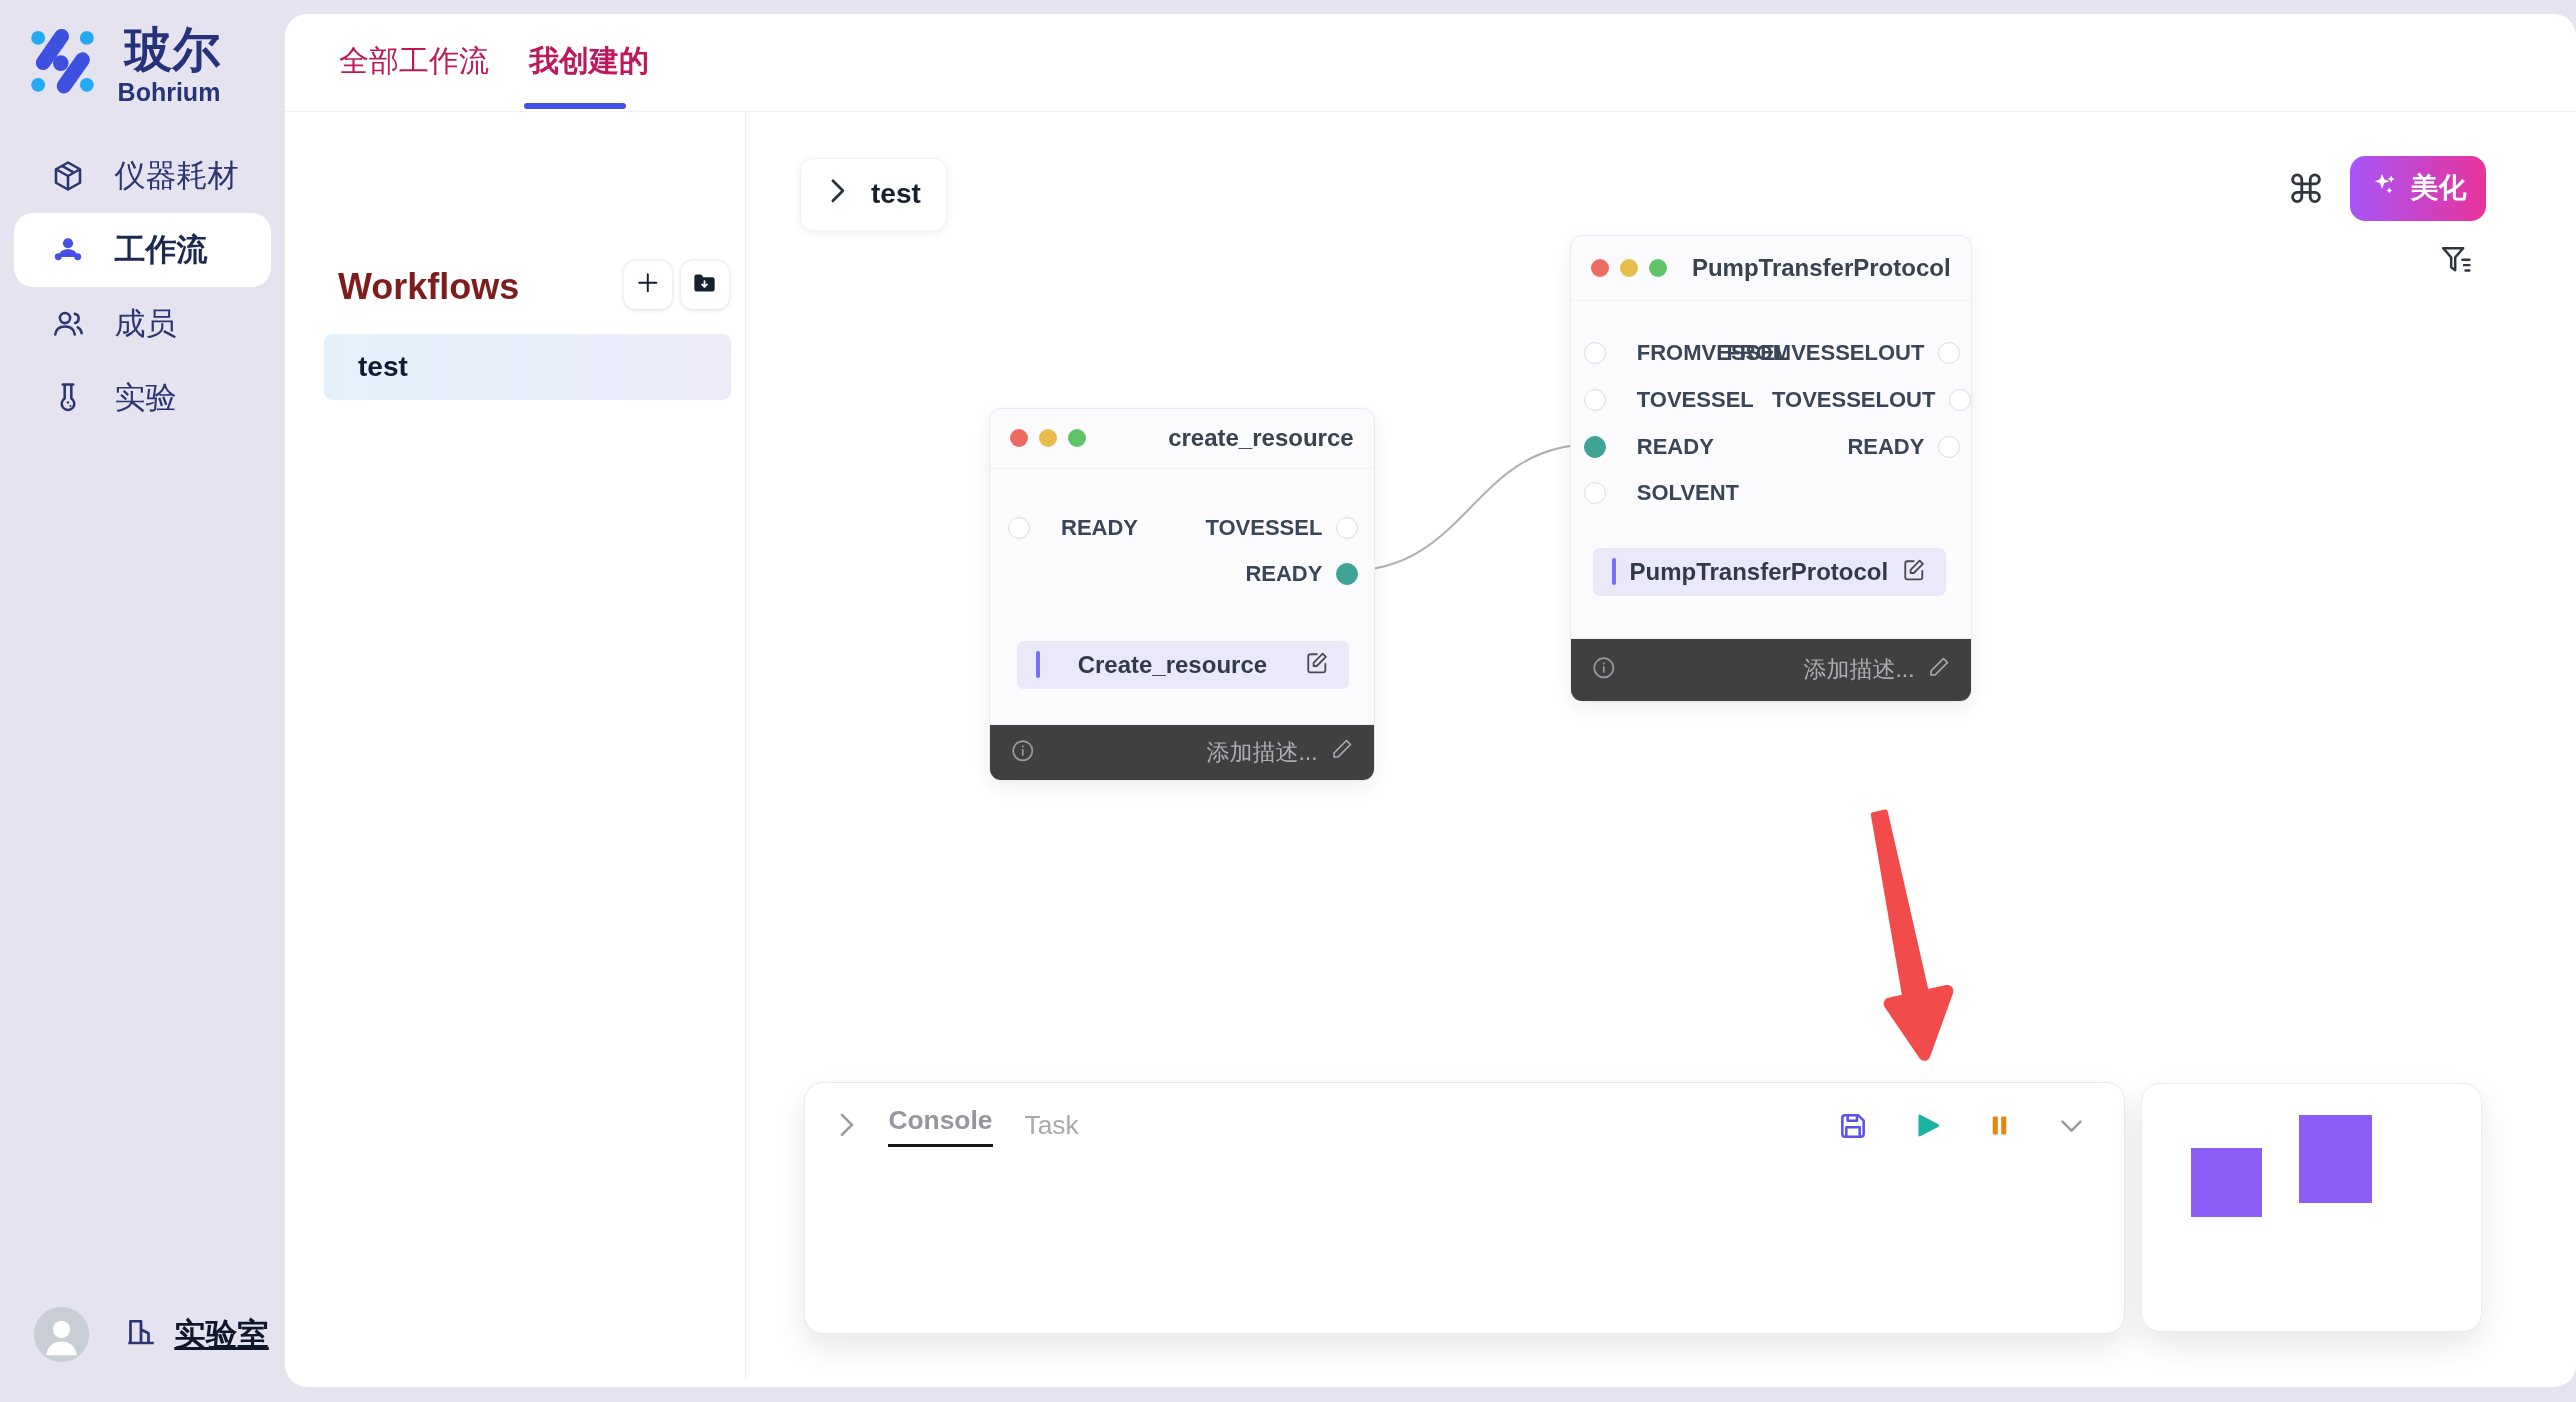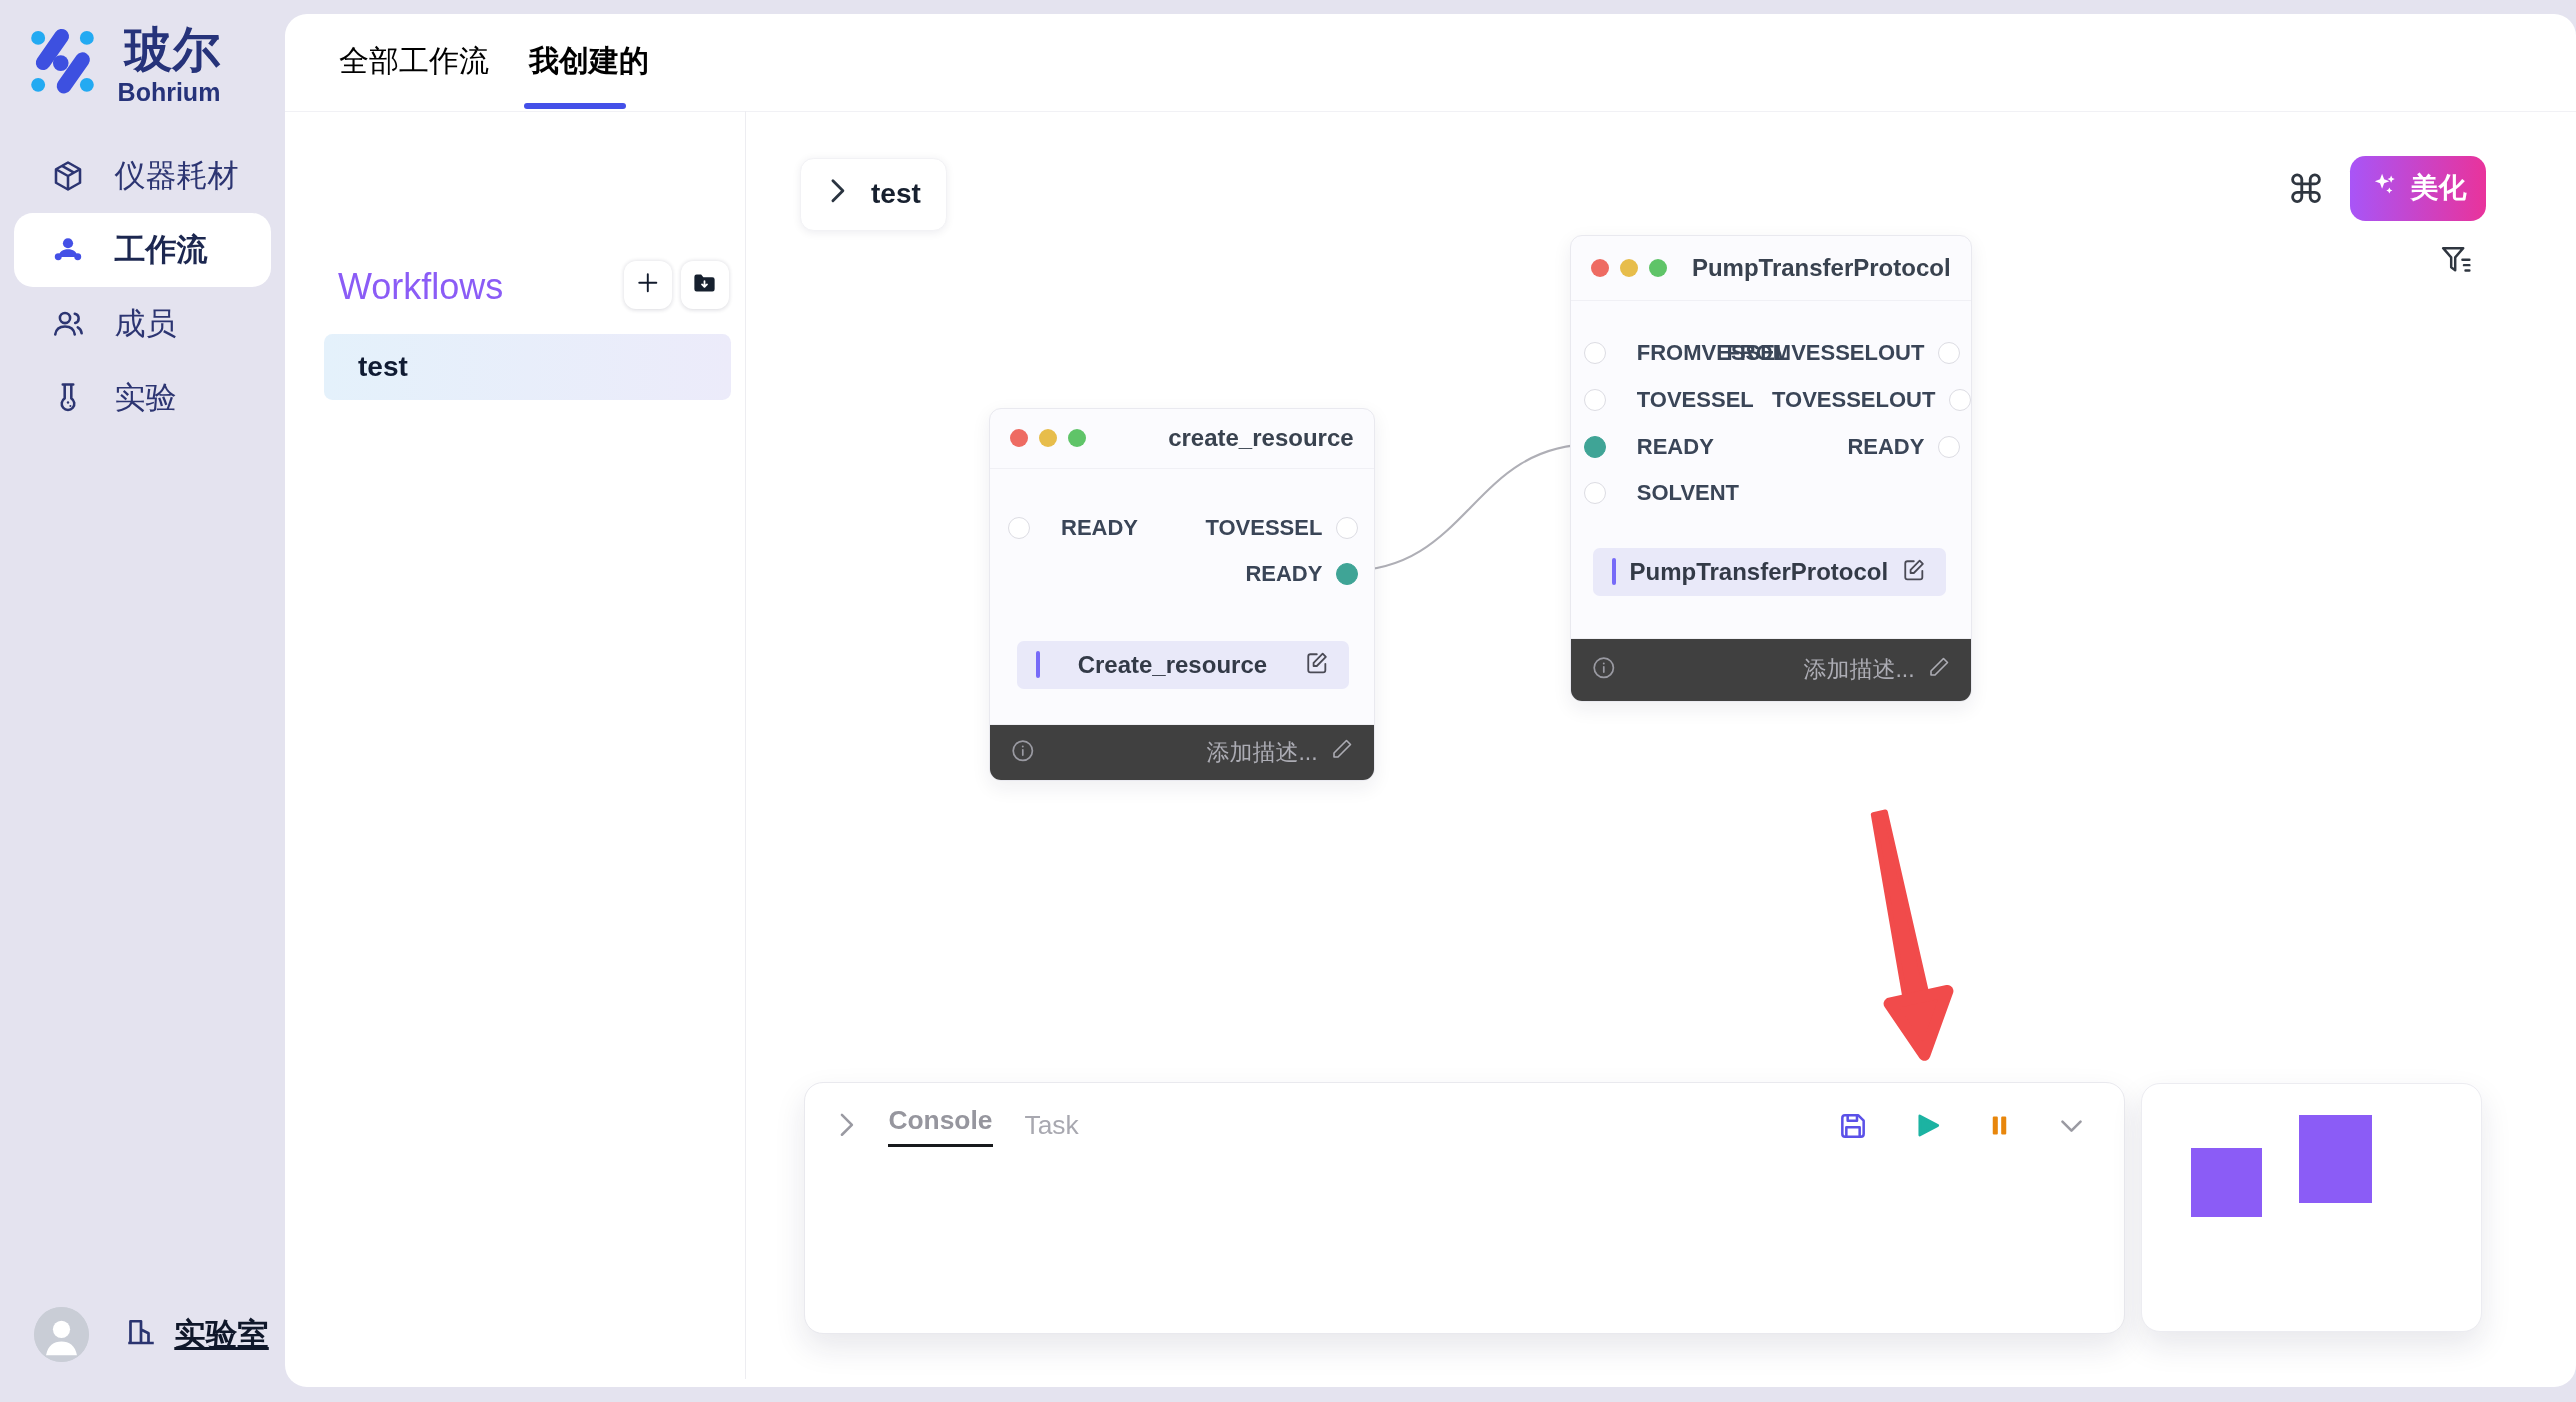--- a/index.html
+++ b/index.html
@@ -18,28 +18,28 @@
   .menu-item.active{background:#FFFFFF;font-weight:700;color:#1C2750;padding-left:36px;}
   .menu-item .mi{width:36px;height:36px;flex:0 0 36px;}
   .side-bottom{left:34px;top:1307px;display:flex;align-items:center;gap:34px;}
   .avatar{width:55px;height:55px;border-radius:50%;background:#C9CDD6;overflow:hidden;
     display:flex;align-items:center;justify-content:center;}
   .workspace{display:flex;align-items:center;gap:15.3px;font-size:31.5px;font-weight:600;color:#0f172a;text-decoration:underline;}
 
   
   #card{left:285px;top:13.6px;width:2291px;height:1373px;background:#FFFFFF;border-radius:22px;}
   .tabs-row{left:0;top:0;width:2291px;height:97px;border-bottom:0.9px solid #F1F1F5;}
-  .tab{top:0;height:96px;display:flex;align-items:center;font-size:30px;color:#000000;cursor:pointer;}
+  .tab{top:0;height:96px;display:flex;align-items:center;font-size:30px;color:#be185d;cursor:pointer;}
   .tab.t0{left:54px;font-weight:500;}
   .tab.t1{left:244px;font-weight:700;}
   .tab-underline{left:239px;top:89px;width:102px;height:6px;border-radius:3.4px;background:#4450E8;}
 
   
   #wfpanel{left:0;top:97px;width:460px;height:1268px;border-right:0.9px solid #EDEDF1;}
-  .wf-title{left:53px;top:155px;font-size:36px;font-weight:400;color:#8b5cf6;}
+  .wf-title{left:53px;top:155px;font-size:36px;font-weight:700;color:#7f1d1d;}
   .sq-btn{width:48px;height:48px;background:#fff;border-radius:12px;
     box-shadow:0 0.9px 4.3px rgba(20,20,50,.16);display:flex;align-items:center;justify-content:center;cursor:pointer;}
   .wf-item{left:39px;top:223px;width:407px;height:66px;border-radius:8.5px;
     background:linear-gradient(90deg,#E4F1FB,#ECEBFA);display:flex;align-items:center;
     padding-left:34px;box-sizing:border-box;font-size:28px;font-weight:600;color:#101B33;cursor:pointer;}
 
   
   .crumb{left:515px;top:144px;height:71px;background:#fff;border:0.9px solid #F2F2F5;border-radius:13.6px;
     box-shadow:0 1.7px 8.5px rgba(20,20,50,.07);display:flex;align-items:center;gap:24px;
     padding:0 25.6px;font-size:28px;font-weight:700;color:#17202F;cursor:pointer;}

